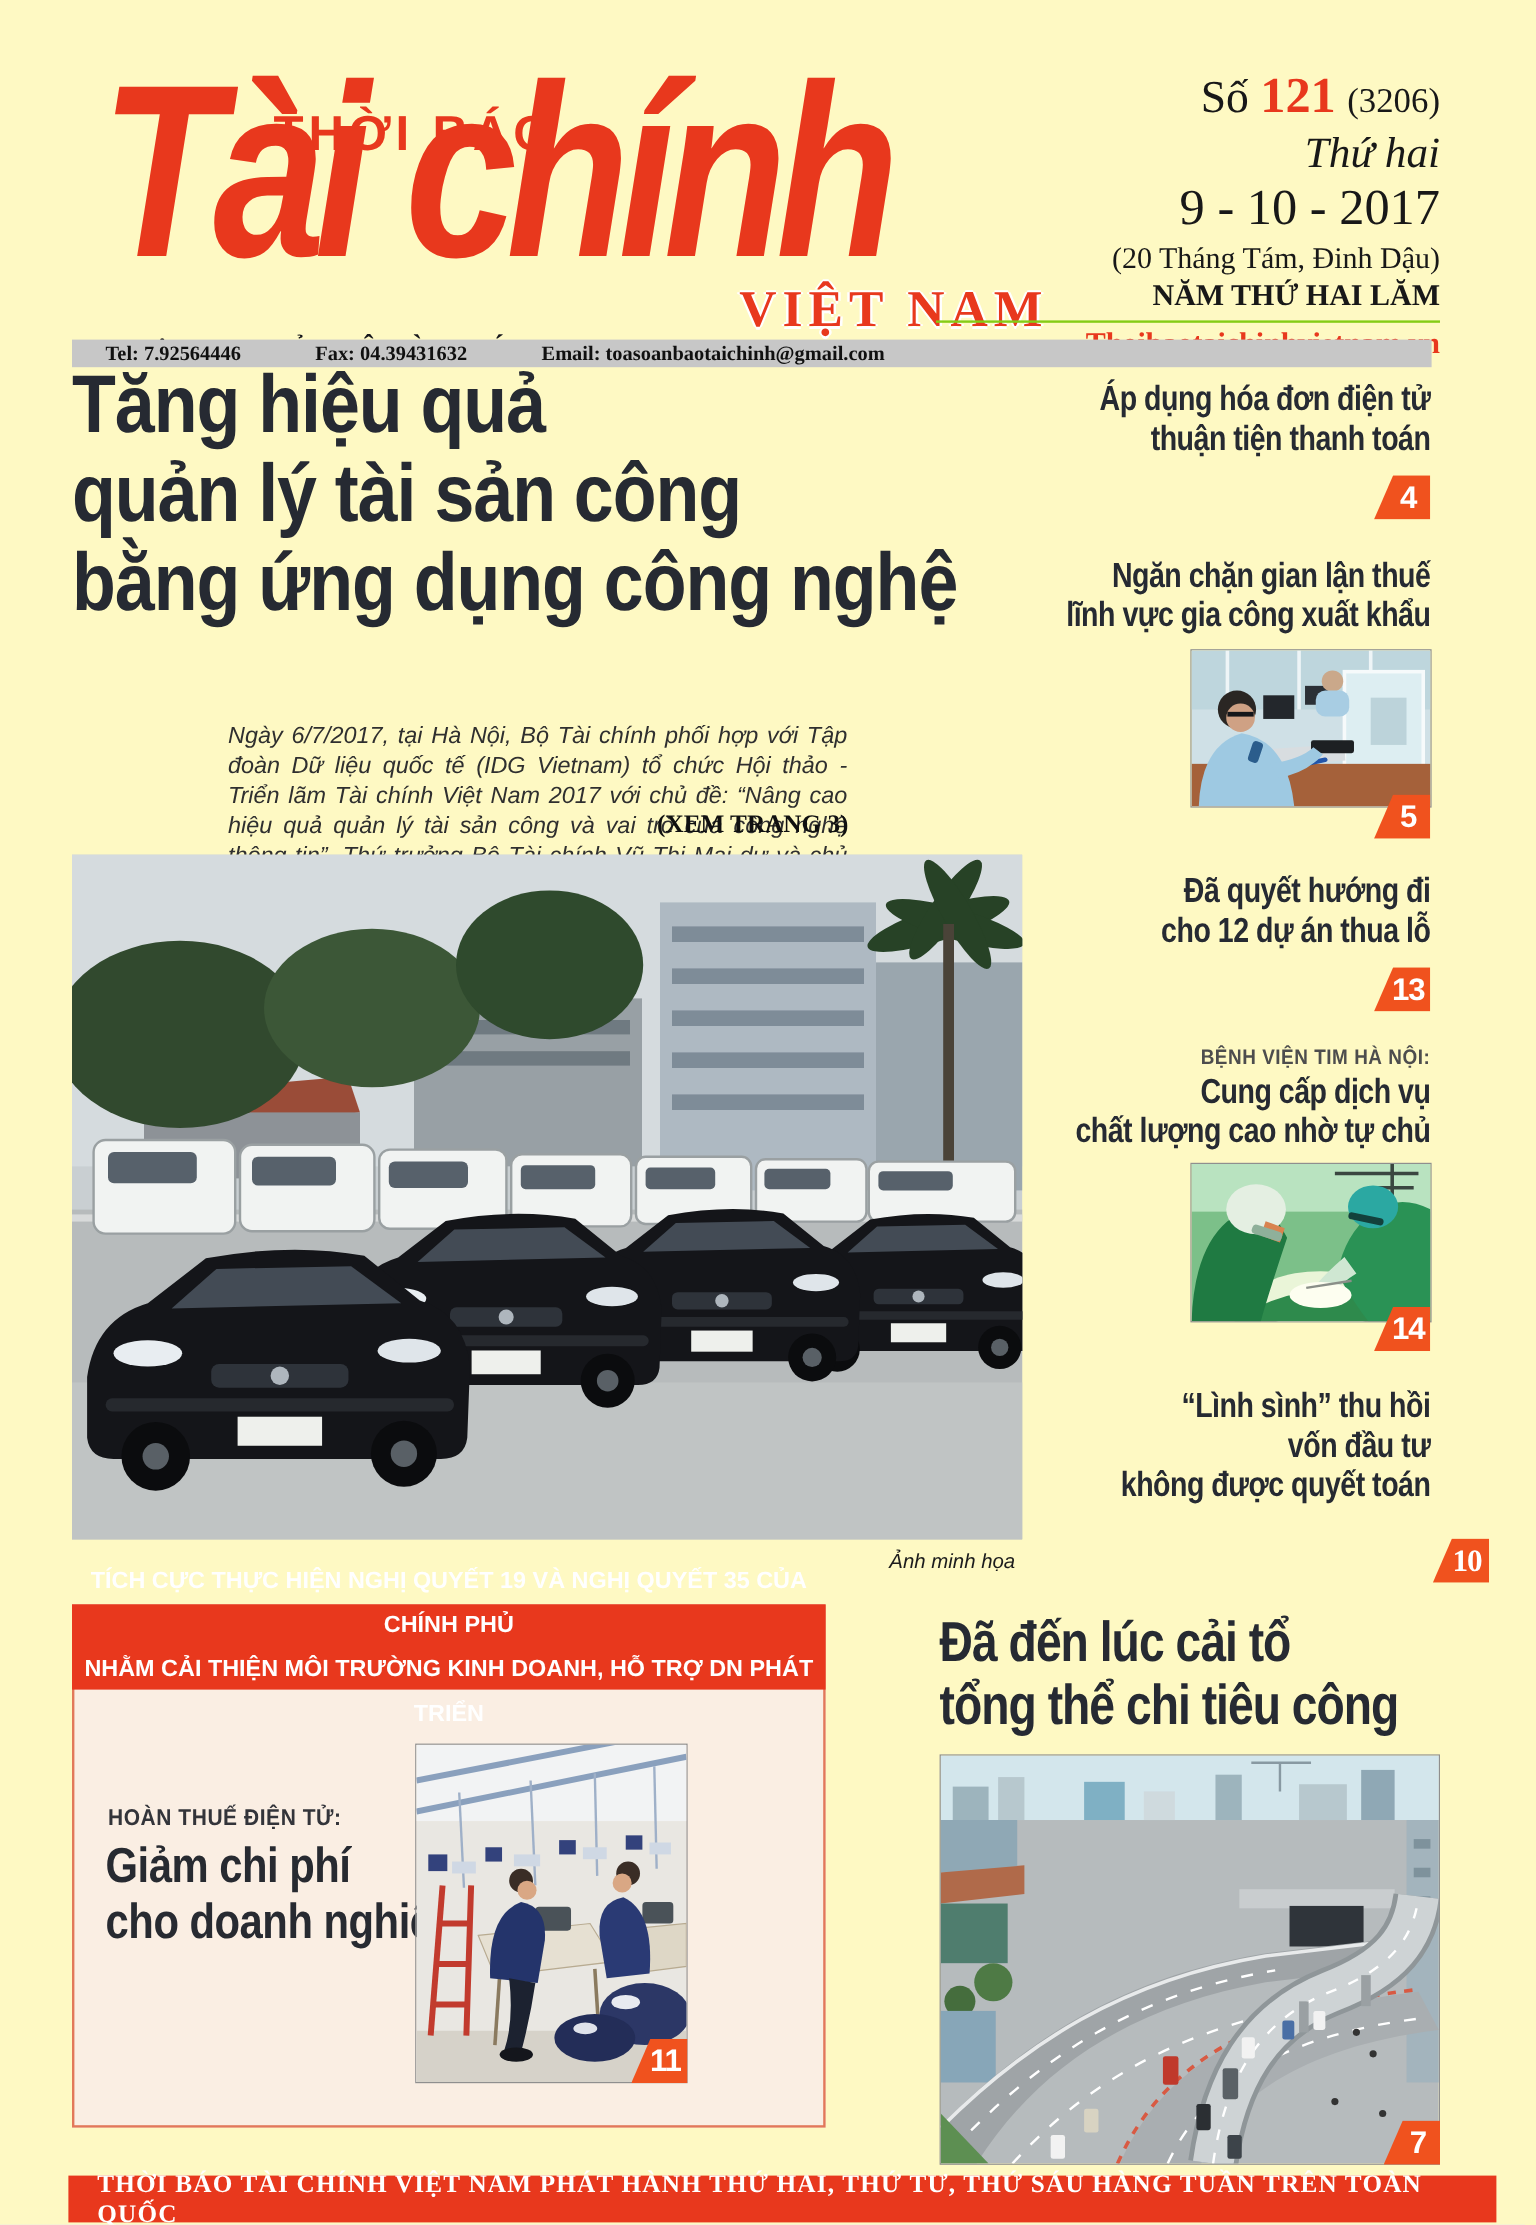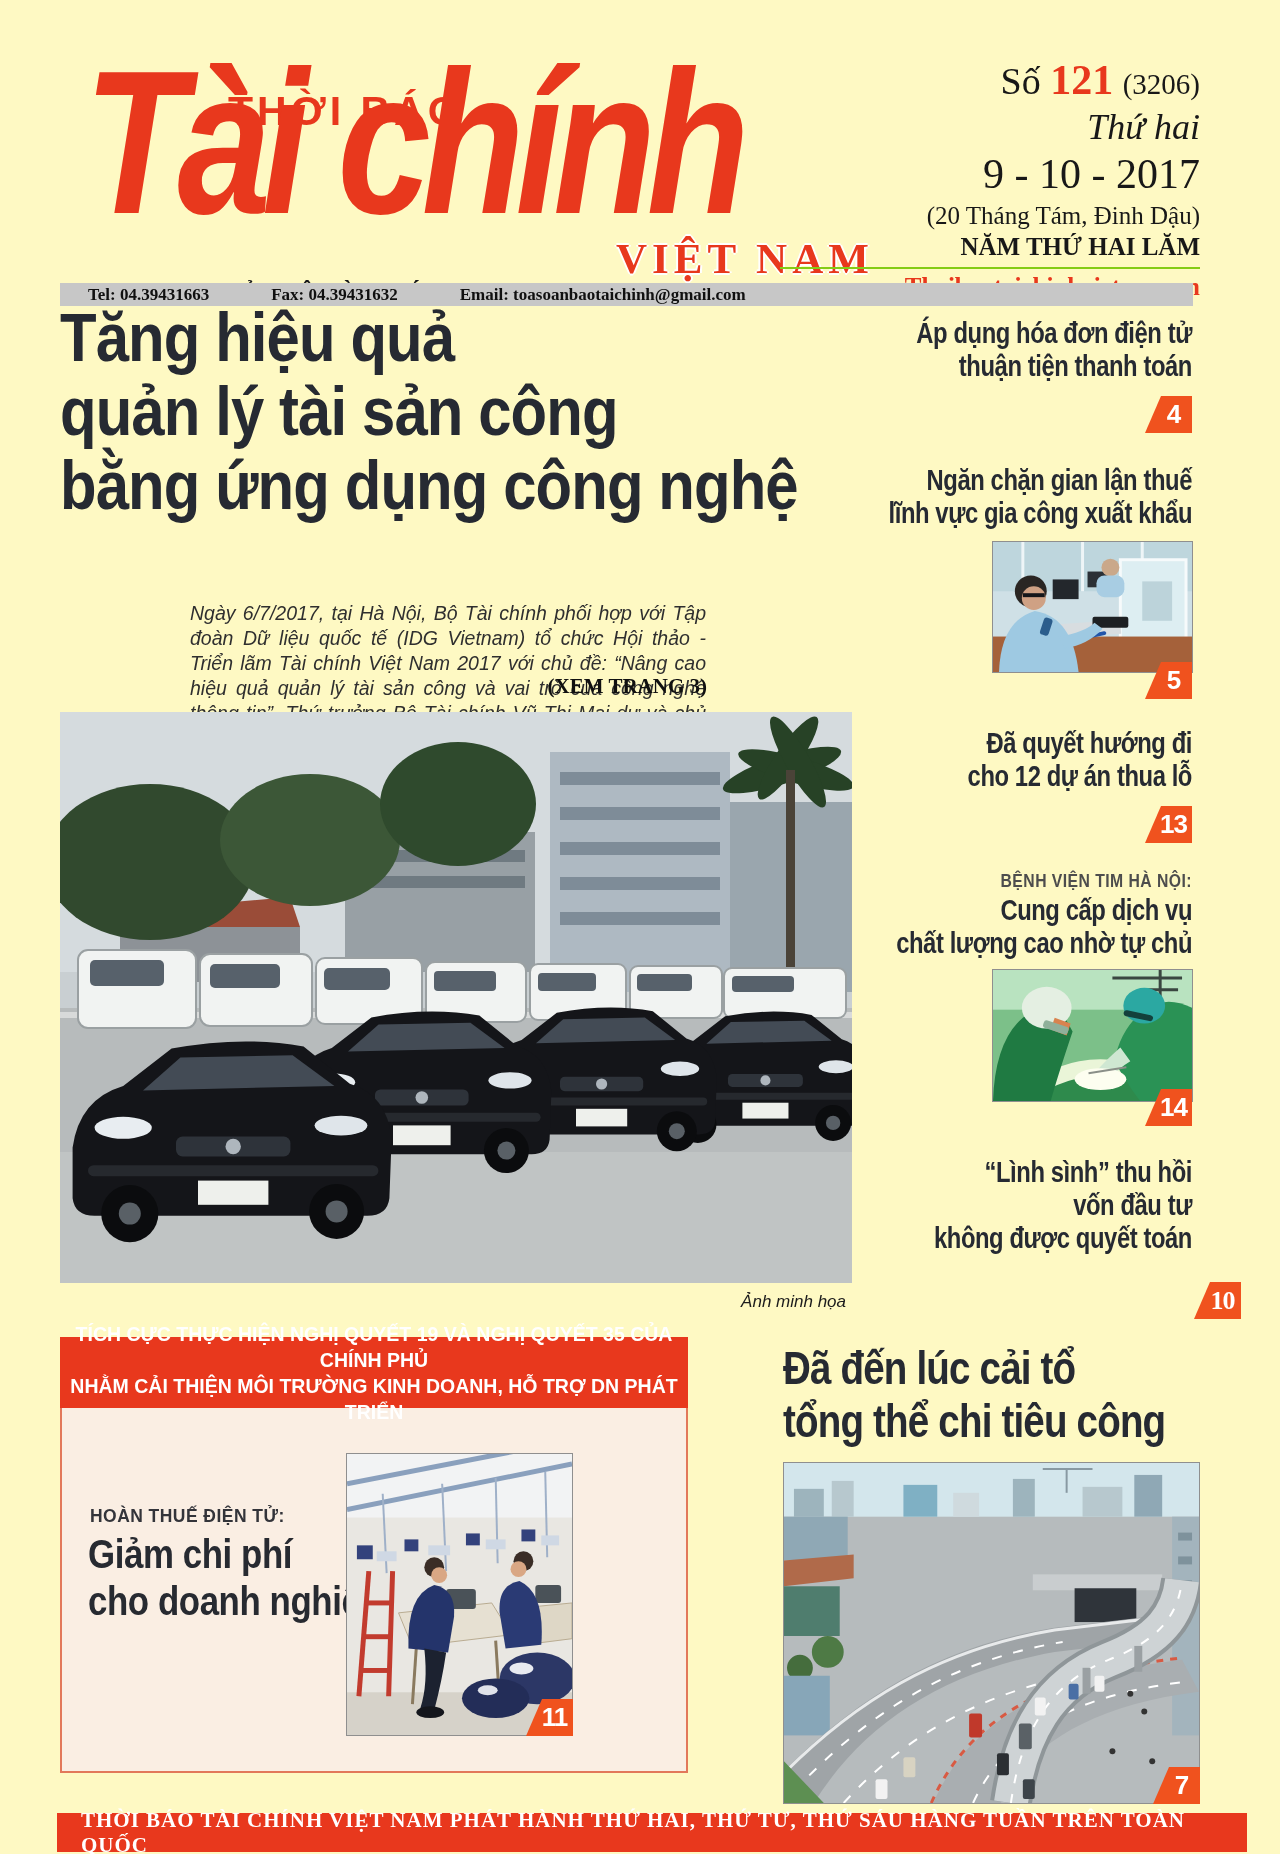--- a/index.html
+++ b/index.html
@@ -62,21 +62,21 @@
   .b4{left:1145px;top:1089px;} .b5{left:1194px;top:1282px;font-family:Liberation Serif, serif;}
   .b11{left:526px;top:1699px;} .b7{left:1153px;top:1767px;}
   .sphoto{border:1px solid #8f8f8f;box-sizing:border-box;}
   .ph-customs{left:992px;top:541px;width:201px;height:132px;}
   .ph-surgery{left:992px;top:969px;width:201px;height:133px;}
 
   
   .feature{left:60px;top:1337px;width:628px;height:436px;background:var(--cream);
            border:2px solid #e2785a;box-sizing:border-box;}
   .feature-banner{position:absolute;left:-2px;top:-2px;width:628px;height:71px;background:var(--accent);
-           color:#fff;font-weight:bold;font-size:19.5px;line-height:26px;text-align:center;
+           color:#fff;font-weight:bold;font-size:19.5px;line-height:37px;text-align:center;
            display:flex;align-items:center;justify-content:center;}
   .feature-kicker{position:absolute;left:28px;top:166px;font-size:19px;font-weight:bold;color:#33343a;
            letter-spacing:.5px;transform:scaleX(.92);transform-origin:left top;}
   .feature-title{position:absolute;left:26px;top:192px;font-size:41px;font-weight:bold;
            color:#272a31;line-height:47px;letter-spacing:-.5px;
            transform:scaleX(.85);transform-origin:left top;}
   .ph-garment{left:346px;top:1453px;width:227px;height:283px;z-index:2;}
 
   
   .bstitle{left:783px;top:1341px;width:520px;font-size:47px;font-weight:bold;color:var(--dark);
@@ -107,21 +107,21 @@
       <span class="code">(3206)</span>
     </div>
     <div class="weekday">Thứ hai</div>
     <div class="date">9 - 10 - 2017</div>
     <div class="lunar">(20 Tháng Tám, Đinh Dậu)</div>
     <div class="yearline">NĂM THỨ HAI LĂM</div>
     <div class="website">Thoibaotaichinhvietnam.vn</div>
   </div>
 
   <div class="abs contactbar">
-    <span>Tel: 04.39431663</span>
+    <span>Tel: 7.92564446</span>
     <span>Fax: 04.39431632</span>
     <span>Email: toasoanbaotaichinh@gmail.com</span>
   </div>
 
   <div class="abs headline ml">Tăng hiệu quả
 quản lý tài sản công
 bằng ứng dụng công nghệ</div>
   <div class="abs lead">Ngày 6/7/2017, tại Hà Nội, Bộ Tài chính phối hợp với Tập đoàn Dữ liệu quốc tế (IDG Vietnam) tổ chức Hội thảo - Triển lãm Tài chính Việt Nam 2017 với chủ đề: “Nâng cao hiệu quả quản lý tài sản công và vai trò của công nghệ thông tin”. Thứ trưởng Bộ Tài chính Vũ Thị Mai dự và chủ trì hội nghị.</div>
   <div class="abs seepage">(XEM TRANG 3)</div>
 

